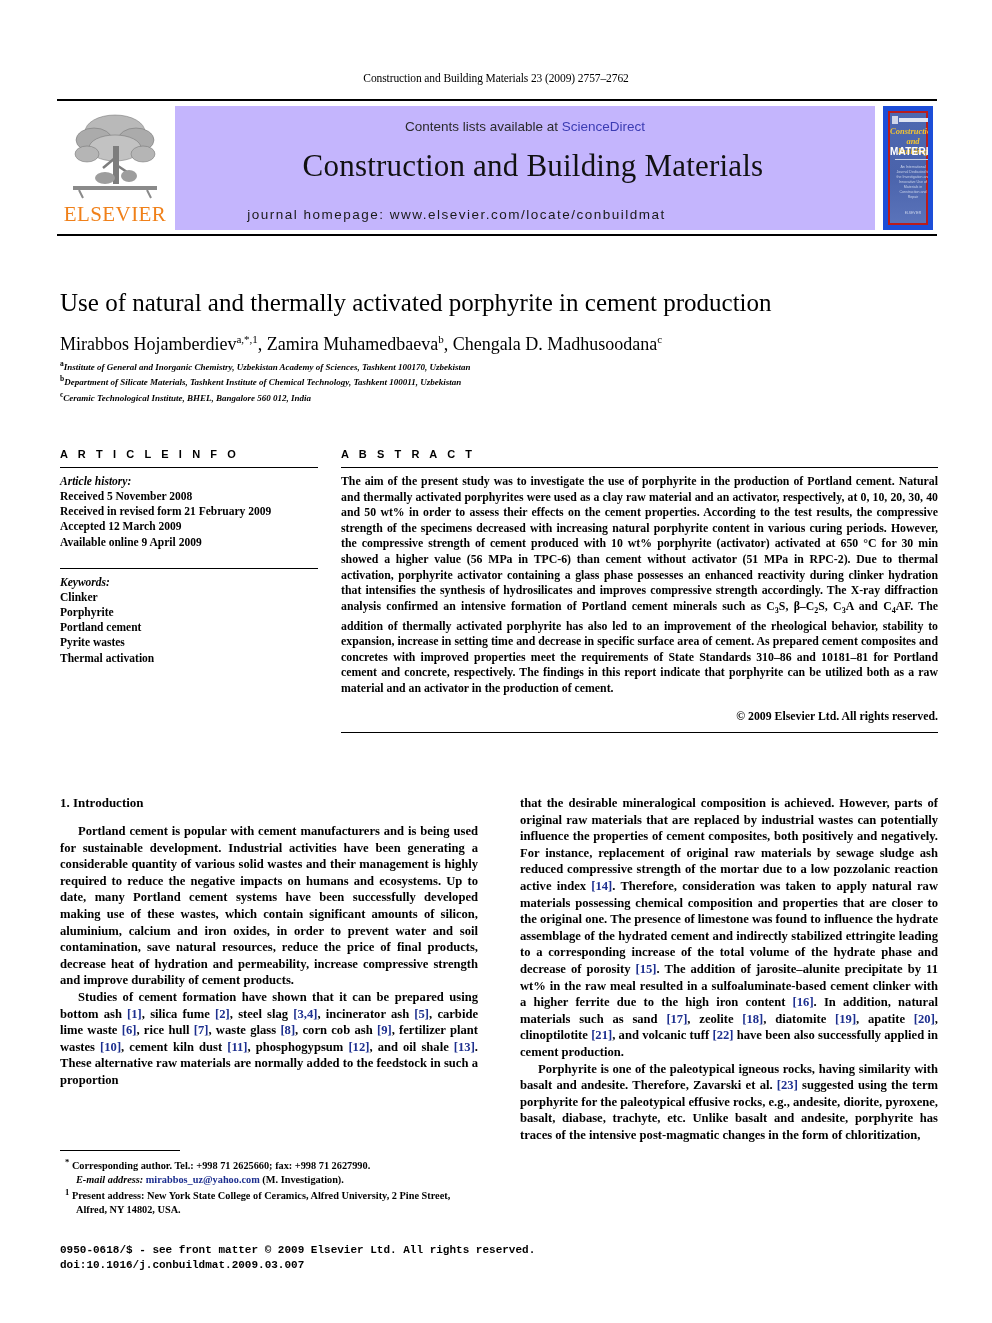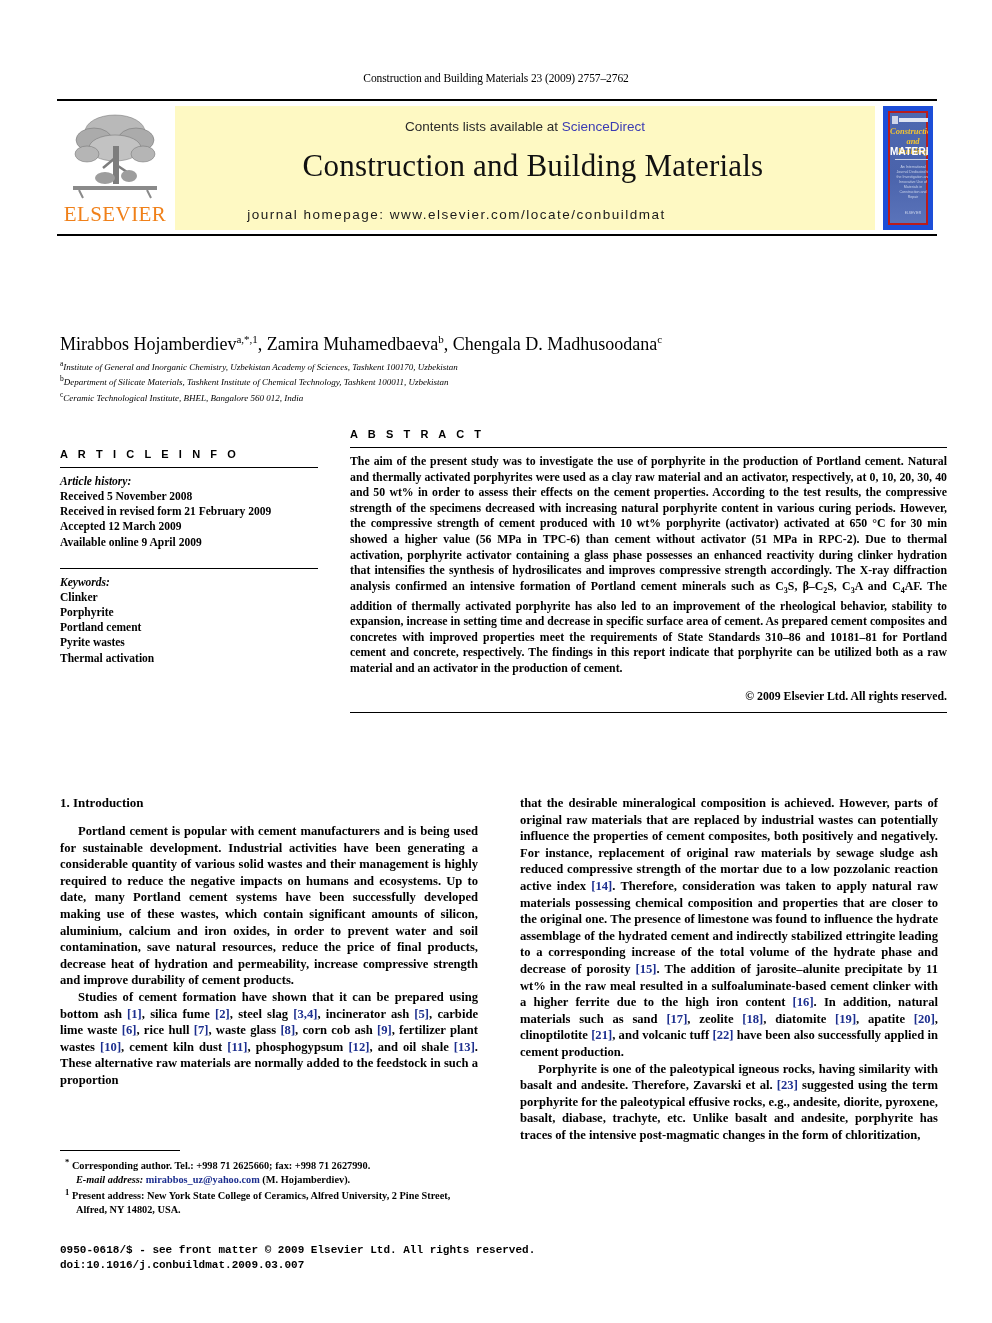--- a/index.html
+++ b/index.html
@@ -67,21 +67,21 @@
     color: #F08019;
     font-family: "Liberation Serif", serif;
     font-size: 21px;
     letter-spacing: 0.4px;
   }
   .banner {
     position: absolute;
     left: 118px; top: 5px;
     width: 700px;
     height: 124px;
-    background: #fef9c3;
+    background: #c4b5fd;
   }
   .contents-line {
     position: absolute;
     left: 0; top: 13px;
     width: 700px;
     text-align: center;
     font-family: "Liberation Sans", sans-serif;
     font-size: 13.5px;
     color: #2b2b2b;
   }
@@ -203,35 +203,34 @@
     line-height: 24px;
   }
   .authors sup { font-size: 11px; }
   .affils {
     position: absolute;
     left: 60px; top: 358px;
     width: 880px;
     font-size: 9px;
     line-height: 12.4px;
     font-style: italic;
-    font-weight: normal;
+    font-weight: bold;
   }
   .affils sup { font-style: normal; font-size: 7.5px; }
 
   
   .infoblock {
     position: absolute;
     left: 60px; top: 448px;
     width: 258px;
   }
   .abstractblock {
     position: absolute;
-    left: 341px; top: 428px;
+    left: 341px; top: 448px;
     width: 597px;
-    margin-left: 9px;
   }
   .sec-label {
     font-family: Liberation Sans, sans-serif;
     font-weight: bold;
     font-size: 11px;
     letter-spacing: 3.6px;
   }
   .hr-thin {
     border: 0;
     border-top: 1.4px solid #000;
@@ -367,20 +366,21 @@
           <div class="cover-l3">MATERIALS</div>
           <div class="cover-rule"></div>
           <div class="cover-blurb">An International Journal Dedicated to the Investigation and Innovative Use of Materials in Construction and Repair</div>
           <div class="cover-foot">ELSEVIER</div>
         </div>
       </div>
 
     </div>
   </div>
 
+  <div class="title">Use of natural and thermally activated porphyrite in cement production</div>
 
   <div class="authors">
     <span>Mirabbos Hojamberdiev</span><sup>a,*,1</sup>,
     <span>Zamira Muhamedbaeva</span><sup>b</sup>,
     <span>Chengala D. Madhusoodana</span><sup>c</sup>
   </div>
 
   <div class="affils">
     <div><sup>a</sup><span>Institute of General and Inorganic Chemistry, Uzbekistan Academy of Sciences, Tashkent 100170, Uzbekistan</span></div>
     <div><sup>b</sup><span>Department of Silicate Materials, Tashkent Institute of Chemical Technology, Tashkent 100011, Uzbekistan</span></div>
@@ -426,21 +426,21 @@
     <p><span>Porphyrite is one of the paleotypical igneous rocks, having similarity with basalt and andesite. Therefore, Zavarski et al. </span><span class="ref">[23]</span><span> suggested using the term porphyrite for the paleotypical effusive rocks, e.g., andesite, diorite, pyroxene, basalt, diabase, trachyte, etc. Unlike basalt and andesite, porphyrite has traces of the intensive post-magmatic changes in the form of chloritization,</span></p>
   </div>
 
   <div class="footnotes">
     <hr class="fn-rule">
     <div class="fn">
       <sup>*</sup>
       <span>Corresponding author. Tel.: +998 71 2625660; fax: +998 71 2627990.</span><br>
       <em>E-mail address:</em>
       <span class="mail">mirabbos_uz@yahoo.com</span>
-      <span>(M. Hojamberdiev).</span>
+      <span>(M. Investigation).</span>
     </div>
     <div class="fn">
       <sup>1</sup>
       <span>Present address: New York State College of Ceramics, Alfred University, 2 Pine Street, Alfred, NY 14802, USA.</span>
     </div>
   </div>
 
   <div class="imprint">
     <div>0950-0618/$ - see front matter © 2009 Elsevier Ltd. All rights reserved.</div>
     <div>doi:10.1016/j.conbuildmat.2009.03.007</div>

